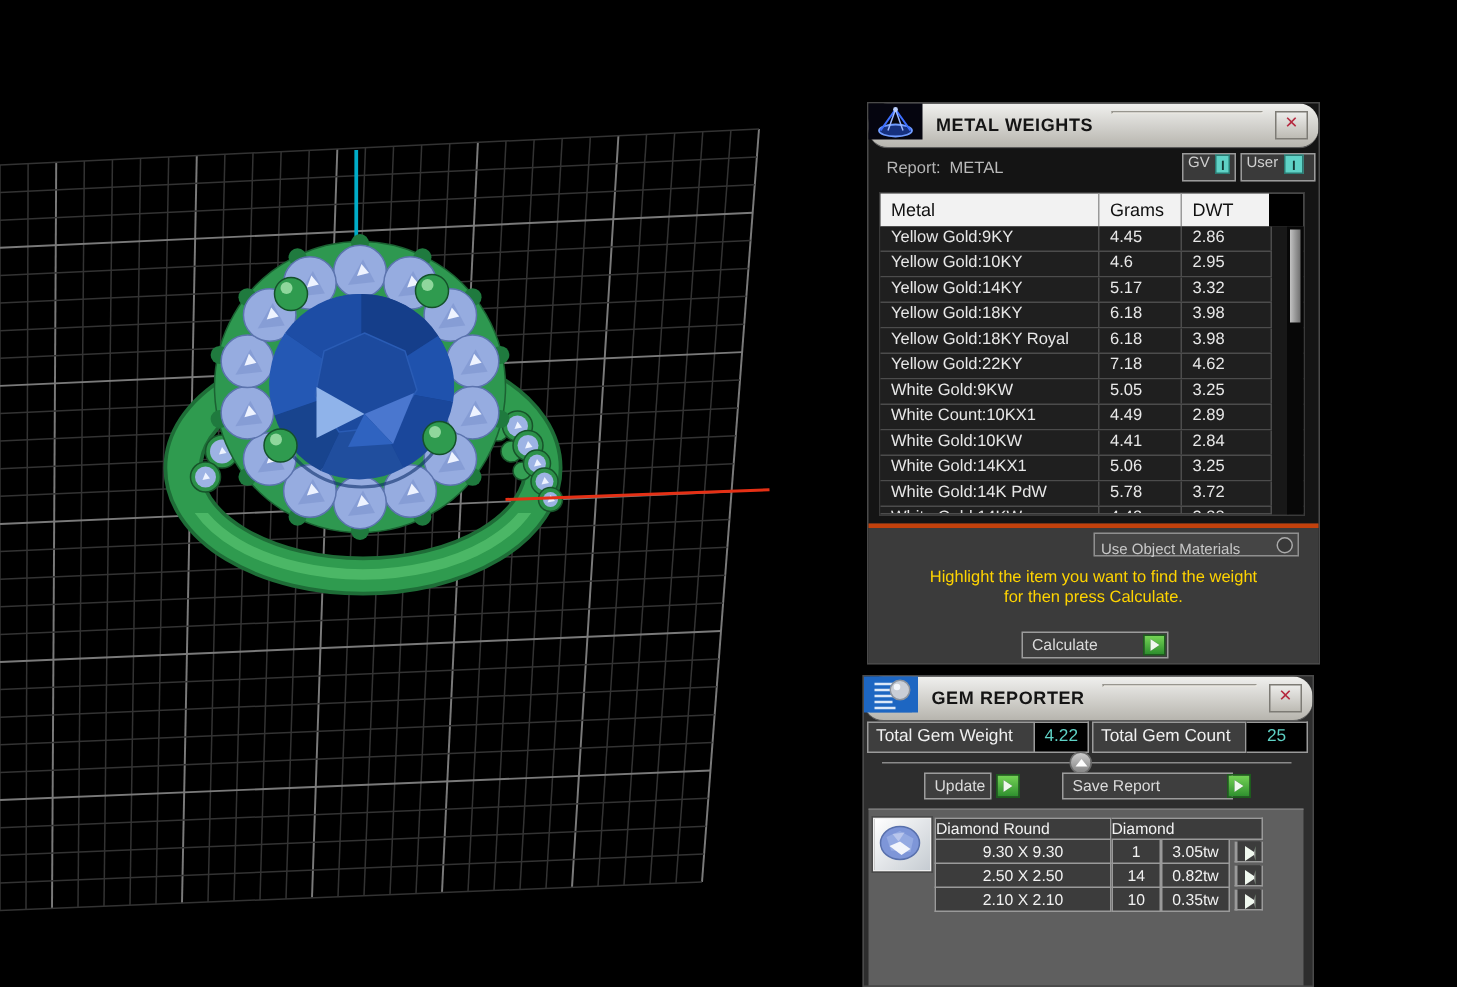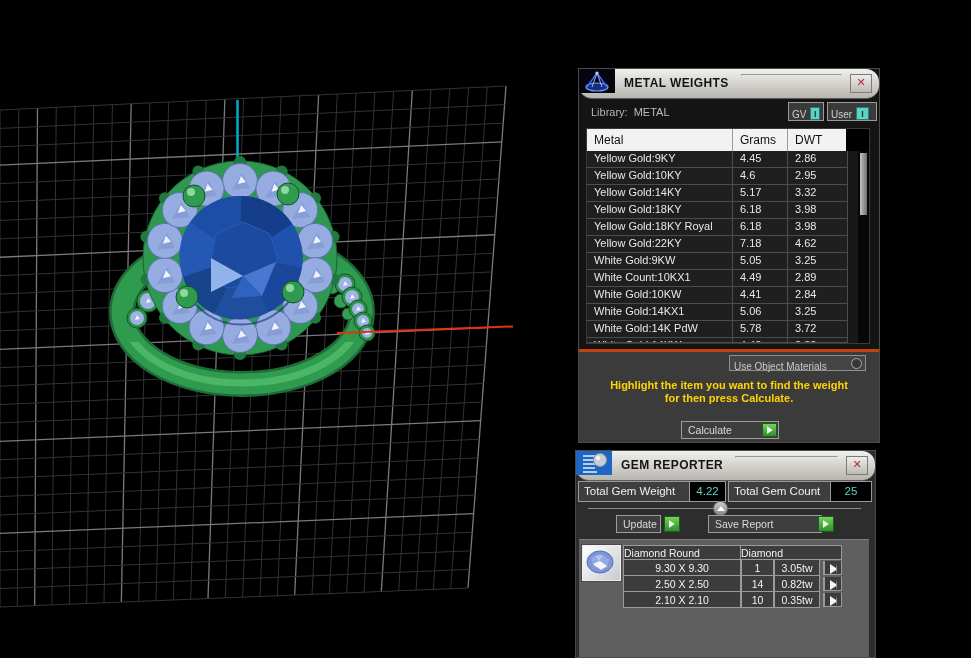--- a/index.html
+++ b/index.html
@@ -21,21 +21,21 @@
              border-bottom-color:#e8e6e0;background:linear-gradient(#c9c7c0,#d8d6cf);}
   .tb-close{width:20px;height:17px;margin:5px 7px 0 0;background:linear-gradient(#ececea,#bdbbb4);
             border:1px solid #7d7b75;color:#b5293f;font-size:11px;font-weight:bold;line-height:15px;
             text-align:center;cursor:default;}
 
   
   #mw{left:578px;top:68px;width:302px;height:375px;background:#141414;}
   #mw-lib{position:absolute;left:12px;top:37px;font-size:11px;color:#b4b4b4;}
   #mw-lib b{font-weight:normal;margin-left:6px;color:#bcbcbc;}
   .tealbtn{position:absolute;top:33px;height:19px;box-sizing:border-box;border:1px solid #9a9a9a;
-           background:#3a3a3a;display:flex;align-items:flex-end;padding:0 3px;gap:4px;}
+           background:#3a3a3a;display:flex;align-items:flex-start;padding:0 3px;gap:4px;}
   .tealbtn .lbl{font-size:10px;color:#cfcfcf;}
   .tealbtn .ind{width:13px;height:13px;background:var(--accent_teal);color:#143a36;font-size:9px;
                 font-weight:bold;text-align:center;line-height:13px;border:1px solid #2a7a72;box-sizing:border-box;}
   #mw-gv{left:209px;width:36px;}
   #mw-user{left:248px;width:50px;}
 
   #mw-table{position:absolute;left:7px;top:59px;width:284px;background:#141414;border:1px solid #3a3a3a;box-sizing:border-box;}
   #mw-head{display:grid;grid-template-columns:146px 55px 60px;height:22px;background:#f2f2f2;}
   #mw-head div{font-size:12px;color:#101010;padding:4px 0 0 7px;border-right:1px solid #9a9a9a;box-sizing:border-box;}
   .mw-row{display:grid;grid-template-columns:146px 55px 60px;height:17px;background:#1f1f1f;
@@ -49,21 +49,21 @@
   #mw-thumb{position:absolute;left:2px;top:2px;width:7px;height:62px;
             background:linear-gradient(90deg,#c2c2c2,#707070);}
 
   #mw-footer{position:absolute;left:0;right:0;top:280px;bottom:0;background:#3b3b3b;border-top:3px solid #c2410c;}
   #mw-uom{position:absolute;right:13px;top:3px;width:137px;height:16px;border:1px solid #8f8f8f;
           background:#454545;box-sizing:border-box;}
   #mw-uom span{font-size:10px;color:#c9c9c9;padding-left:4px;line-height:14px;display:inline-block;}
   #mw-uom .radio{position:absolute;right:3px;top:2px;width:9px;height:9px;border:1px solid #aaa;
                  border-radius:50%;background:#383838;}
   #mw-msg{position:absolute;left:0;right:0;top:27px;text-align:center;color:var(--warning_yellow);
-          font-size:11px;font-weight:bold;line-height:13px;}
+          font-size:11px;font-weight:normal;line-height:13px;}
   .cmdbtn{position:absolute;box-sizing:border-box;border:1px solid #9c9c9c;background:#3e3e3e;}
   .cmdbtn .txt{font-size:10.5px;color:#dadada;padding:2px 0 0 6px;display:block;}
   .green-btn{position:absolute;background:linear-gradient(#74d355,#2e8f2e);border:1px solid #1d5c1d;
              box-sizing:border-box;display:flex;align-items:center;justify-content:center;}
   .green-btn .tri{width:0;height:0;border-left:6px solid #f0f8ef;border-top:4px solid transparent;
                   border-bottom:4px solid transparent;filter:drop-shadow(0 0 0.5px #1d4d1d);}
   #mw-calc{left:102px;top:69px;width:98px;height:18px;}
   #mw-calc .green-btn{right:1px;top:1px;width:15px;height:14px;}
 
   
@@ -318,21 +318,21 @@
           <path d="M9 18 L14 4 L19 18" fill="none" stroke="#9db8ff" stroke-width="1"></path>
           <circle cx="14" cy="4" r="1.6" fill="#bcd0ff"></circle>
         </svg>
       </div>
       <div class="tb-title">METAL WEIGHTS</div>
       <div class="tb-groove"></div>
       <div class="tb-close">✕</div>
     </div>
 
     <div id="mw-lib">
-      <span>Library:</span><b>METAL</b>
+      <span>Report:</span><b>METAL</b>
     </div>
     <div id="mw-gv" class="tealbtn">
       <span class="lbl">GV</span>
       <span class="ind">I</span>
     </div>
     <div id="mw-user" class="tealbtn">
       <span class="lbl">User</span>
       <span class="ind">I</span>
     </div>
 

